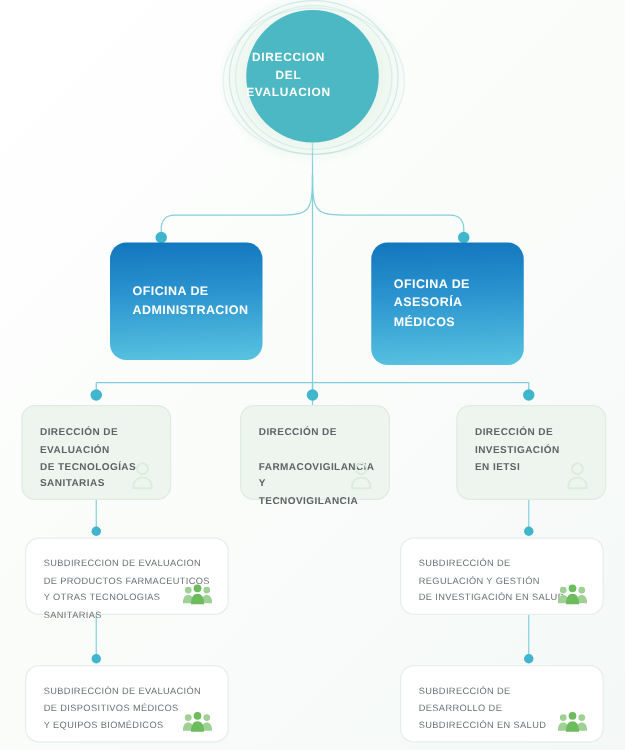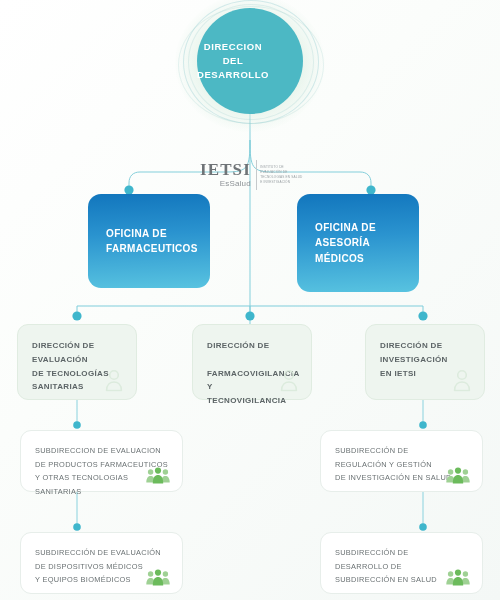--- a/index.html
+++ b/index.html
@@ -145,38 +145,30 @@
 
   <div class="root-node">
     <div class="ring glow"></div>
     <div class="ring r3"></div>
     <div class="ring r1"></div>
     <div class="ring r2"></div>
     <div class="root-circle">
       <div class="txt">
         <span>DIRECCION</span><br>
         <span>DEL</span><br>
-        <span>DESARROLLO</span>
+        <span>EVALUACION</span>
       </div>
     </div>
   </div>
 
-  <div class="logo">
-    <div class="logo-left">
-      <div class="logo-ietsi">IETSI</div>
-      <div class="logo-essalud">EsSalud</div>
-    </div>
-    <div class="logo-divider"></div>
-    <div class="logo-right">INSTITUTO DE EVALUACIÓN DE TECNOLOGÍAS EN SALUD E INVESTIGACIÓN</div>
-  </div>
 
   <div class="office" id="office-admin">
     <div class="label">
       <span>OFICINA DE</span><br>
-      <span>FARMACEUTICOS</span>
+      <span>ADMINISTRACION</span>
     </div>
   </div>
 
   <div class="office" id="office-legal">
     <div class="label">
       <span>OFICINA DE</span><br>
       <span>ASESORÍA</span><br>
       <span>MÉDICOS</span>
     </div>
   </div>

